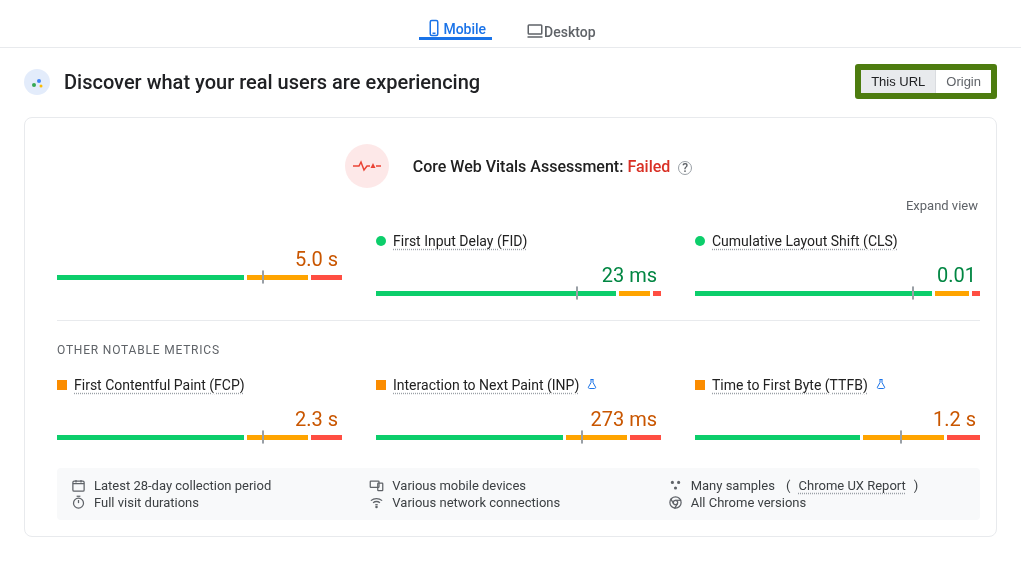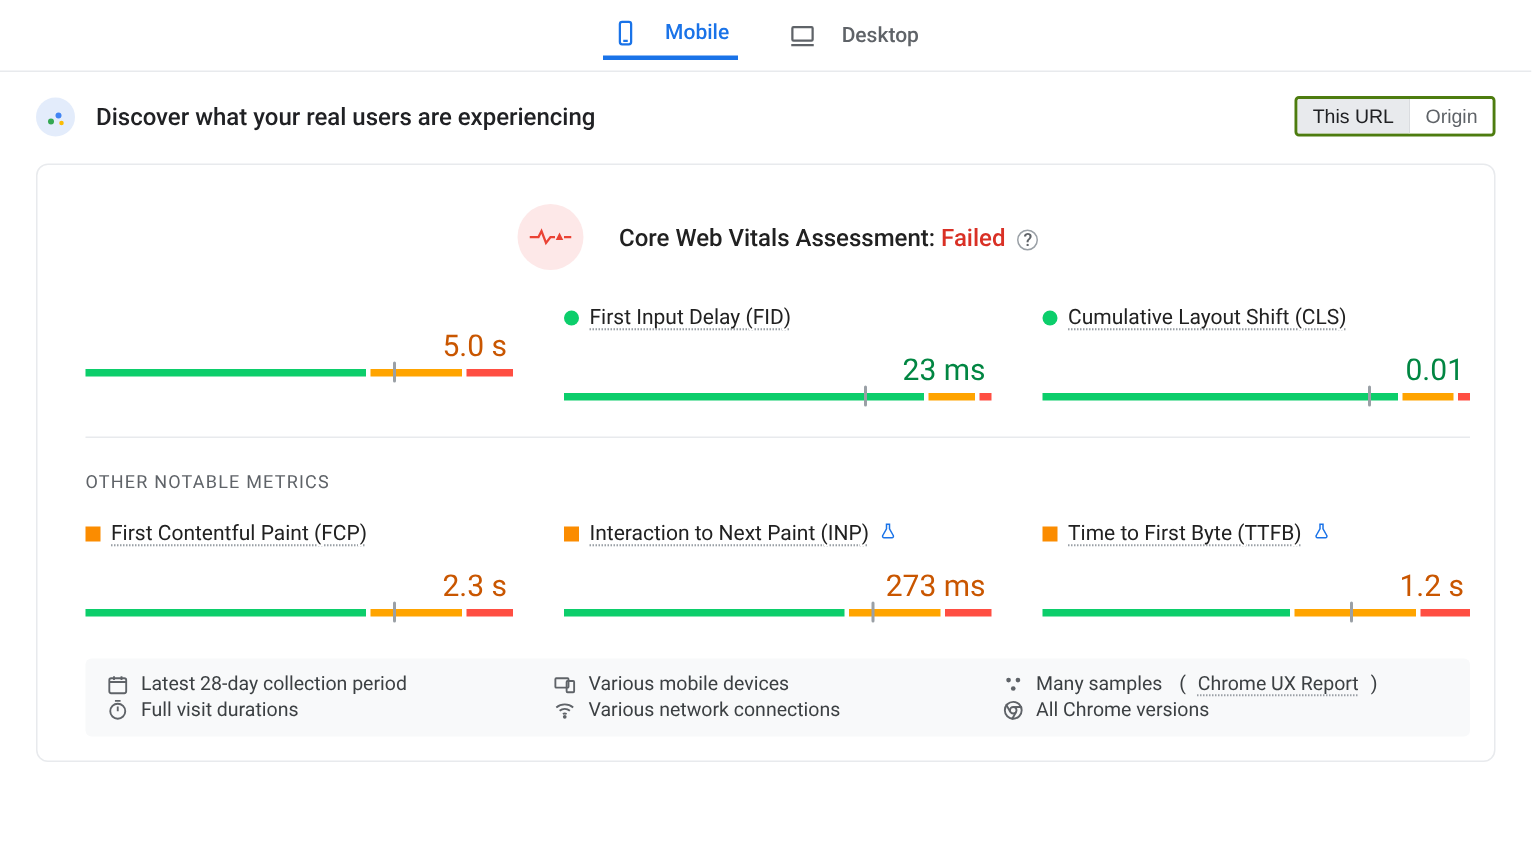--- a/index.html
+++ b/index.html
@@ -13,22 +13,22 @@
   .tabs {
     display: flex;
     justify-content: center;
     align-items: center;
     gap: 28px;
     height: 48px;
     border-bottom: 1px solid #e8eaed;
   }
   .tab {
     display: flex;
-    align-items: center;
-    gap: 17px;
+    align-items: flex-end;
+    gap: 0;
     height: 32px;
     padding: 0 6px;
     cursor: pointer;
     color: #5f6368;
     font-weight: 500;
   }
   .tab.active {
     color: #1a73e8;
     border-bottom: 3px solid #1a73e8;
   }
@@ -42,24 +42,24 @@
   }
   .header-left {
     display: flex;
     align-items: center;
     gap: 14px;
   }
   .dot-icon {
     width: 26px; height: 26px; border-radius: 50%;
     background: #e3ecfb; display: flex; align-items: center; justify-content: center;
   }
-  .header-title { font-size: 16px; font-weight: 500; color: #202124;}
+  .header-title { font-size: 20px; font-weight: 500; color: #202124;}
   .seg {
     display: flex;
-    border: 2px solid #4d7c0f;
+    border: 6px solid #4d7c0f;
     border-radius: 3px;
     overflow: hidden;
   }
   .seg button {
     background: #fff;
     border: none;
     padding: 4px 10px;
     font-size: 13px;
     color: #5f6368;
     cursor: pointer;
@@ -192,20 +192,21 @@
           <polyline points="0,6 6,6 8,2 11,10 14,6 17,6" fill="none" stroke="#ea4335" stroke-width="1.5"></polyline>
           <polygon points="20,3 17.5,8 22.5,8" fill="#ea4335"></polygon>
           <line x1="23" y1="6" x2="28" y2="6" stroke="#ea4335" stroke-width="1.5"></line>
         </svg>
     </div>
     <div class="assess-text">
       <span>Core Web Vitals Assessment: </span><span class="fail">Failed</span>
       <span class="help-circle">?</span>
     </div>
   </div>
+  <div class="expand">Expand view</div>
 
   <div class="metrics">
     <div class="metric">
       <div class="metric-value orange">5.0 s</div>
       <div class="bar">
           <div class="g" style="width:67%"></div>
           <div class="o" style="width:22%"></div>
           <div class="r" style="width:11%"></div>
           <div class="tick" style="left:72%"></div>
         </div>

